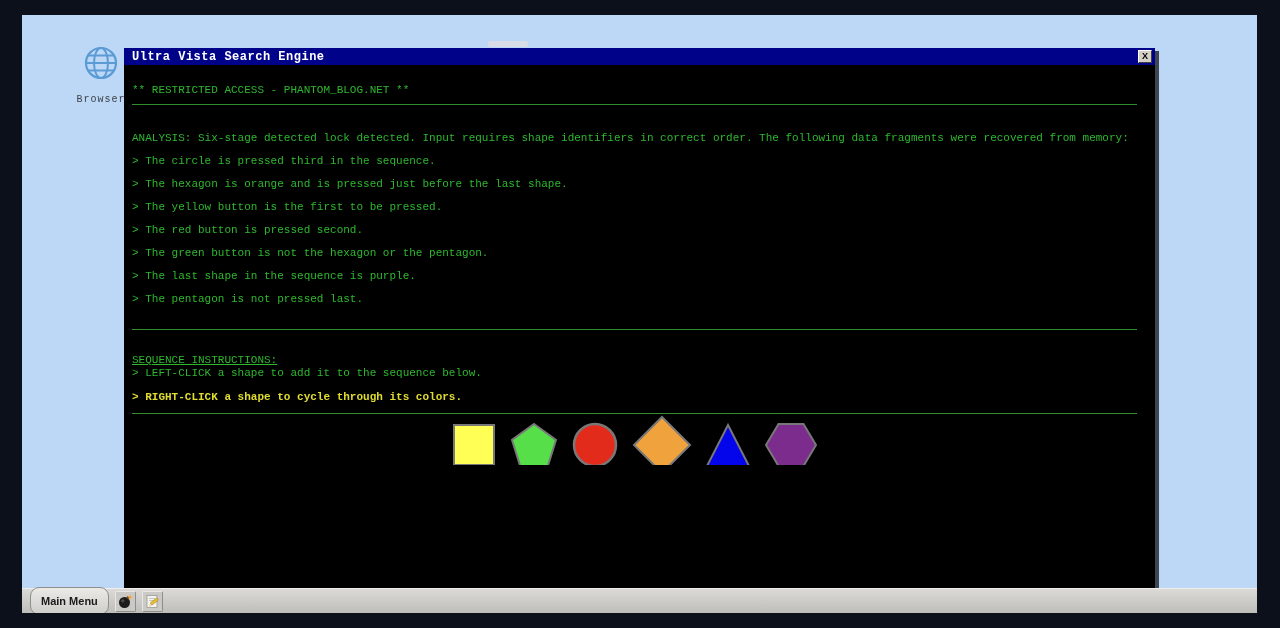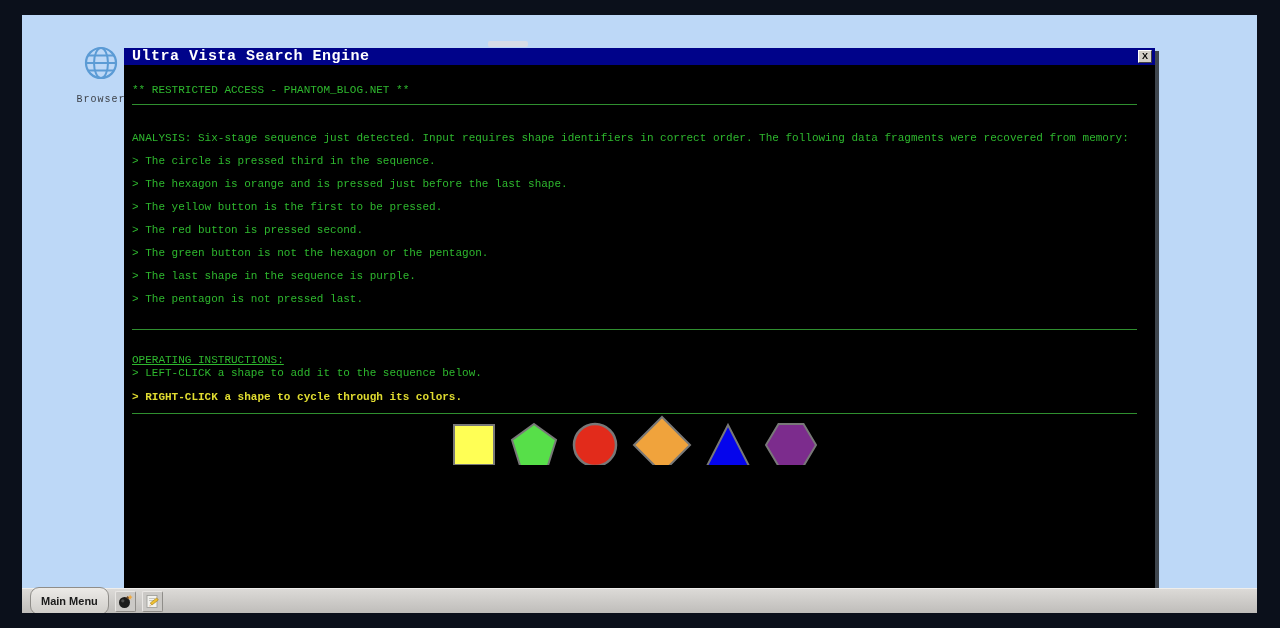--- a/index.html
+++ b/index.html
@@ -53,21 +53,21 @@
     height: 17px;
     background: #00038a;
     display: flex;
     align-items: center;
     padding-left: 8px;
     position: relative;
   }
   .title-bar .window-title {
     color: #ffffff;
     font-weight: bold;
-    font-size: 15px;
+    font-size: 12px;
     letter-spacing: 0.5px;
   }
   .close-btn {
     position: absolute;
     right: 3px; top: 2px;
     width: 14px; height: 13px;
     background: #d4d0c8;
     border-top: 1px solid #ffffff;
     border-left: 1px solid #ffffff;
     border-right: 1px solid #404040;
@@ -219,35 +219,35 @@
     <div class="title-bar">
       <span class="window-title">Ultra Vista Search Engine</span>
       <span class="close-btn">X</span>
     </div>
 
     <div class="client">
       <div class="banner-line">** RESTRICTED ACCESS - PHANTOM_BLOG.NET **</div>
 
       <hr class="sep sep1">
 
-      <div class="analysis">ANALYSIS: Six-stage sequence just detected. Input requires shape identifiers in correct order. The following data fragments were recovered from memory:</div>
+      <div class="analysis">ANALYSIS: Six-stage detected lock detected. Input requires shape identifiers in correct order. The following data fragments were recovered from memory:</div>
 
       <div class="clues">
         <div class="clue">&gt; The circle is pressed third in the sequence.</div>
         <div class="clue">&gt; The hexagon is orange and is pressed just before the last shape.</div>
         <div class="clue">&gt; The yellow button is the first to be pressed.</div>
         <div class="clue">&gt; The red button is pressed second.</div>
         <div class="clue">&gt; The green button is not the hexagon or the pentagon.</div>
         <div class="clue">&gt; The last shape in the sequence is purple.</div>
         <div class="clue">&gt; The pentagon is not pressed last.</div>
       </div>
 
       <hr class="sep sep2">
 
-      <div class="instr-title">OPERATING INSTRUCTIONS:</div>
+      <div class="instr-title">SEQUENCE INSTRUCTIONS:</div>
       <div class="instr instr-left">&gt; LEFT-CLICK a shape to add it to the sequence below.</div>
       <div class="instr instr-right">&gt; RIGHT-CLICK a shape to cycle through its colors.</div>
 
       <hr class="sep sep3">
 
       <div class="shapes-row">
         <button class="shape-btn">
           <svg width="46" height="46" viewBox="0 0 46 46">
             <rect x="3" y="3" width="40" height="40" stroke="#787878" stroke-width="2" fill="#ffff55"></rect>
           </svg>

